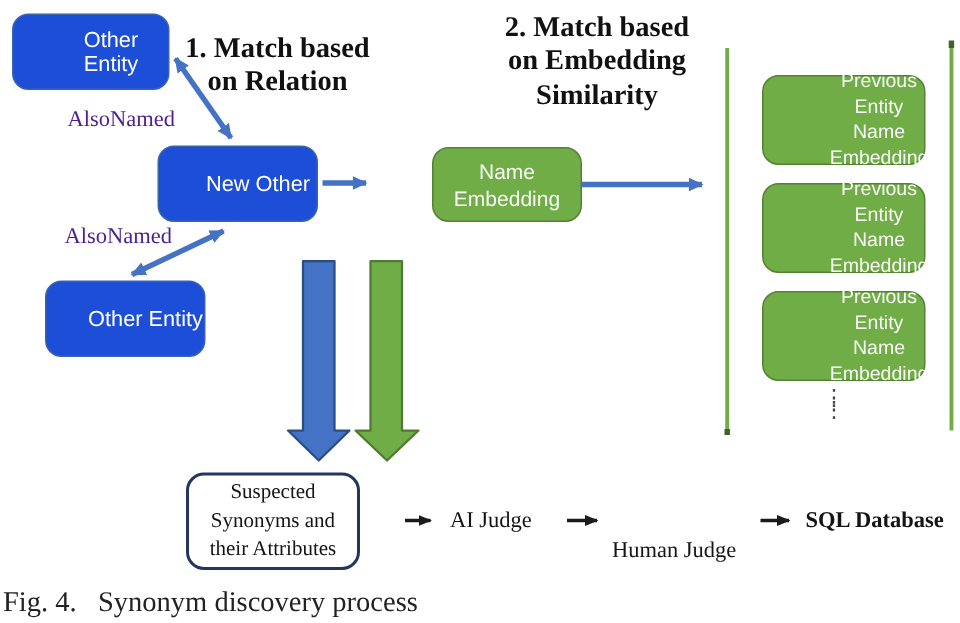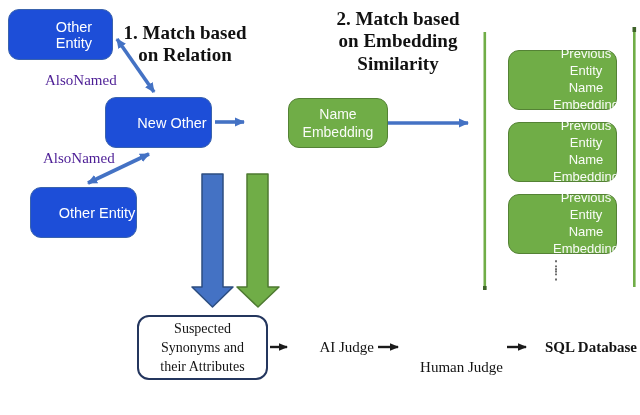--- a/index.html
+++ b/index.html
@@ -19,28 +19,28 @@
     background:#70AD47;border:1.5px solid #548235;color:rgba(255,255,255,.96);
   }
   .multiline{white-space:pre-line;line-height:1.3;}
   .edge-label{position:absolute;font-size:15px;color:#4c1d95;}
   .match-label{
     position:absolute;font-weight:bold;font-size:19px;line-height:1.18;
     text-align:center;white-space:pre-line;color:#111;
   }
   .stack-node{font-size:13px;line-height:1.5;padding-left:47px;}
   .suspected{
-    position:absolute;left:137px;top:315px;width:131px;height:65px;
+    position:absolute;left:124px;top:315px;width:116px;height:65px;
     background:#fff;border:2.5px solid #24365E;border-radius:12px;
     display:flex;align-items:center;justify-content:center;text-align:center;
     font-family:"Liberation Serif",serif;font-size:14px;line-height:1.38;
     white-space:pre-line;box-sizing:border-box;color:#141414;
   }
   .pipe-label{
-    position:absolute;top:339px;font-size:15px;text-align:right;color:#141414;
+    position:absolute;top:339px;font-size:15px;text-align:left;color:#141414;
   }
   .ellipsis-dots{
     position:absolute;left:547px;top:262px;width:18px;text-align:center;
     font-size:15px;line-height:0.55;color:#454545;
     display:flex;flex-direction:column;align-items:center;
   }
   #caption{
     position:absolute;left:2px;top:391px;font-size:19px;white-space:pre;
     color:#222;
   }
@@ -132,14 +132,15 @@
   </div>
 
   <div class="suspected">Suspected
 Synonyms and
 their Attributes</div>
 
   <div class="pipe-label" style="left:300px;width:74px;">AI Judge</div>
   <div class="pipe-label" style="left:408px;width:95px;margin-top:20px;">Human Judge</div>
   <div class="pipe-label" style="left:537px;width:100px;font-weight:bold;">SQL Database</div>
 
+  <div id="caption">Fig. 4.   Synonym discovery process</div>
 
 </div>
 
 </body></html>

